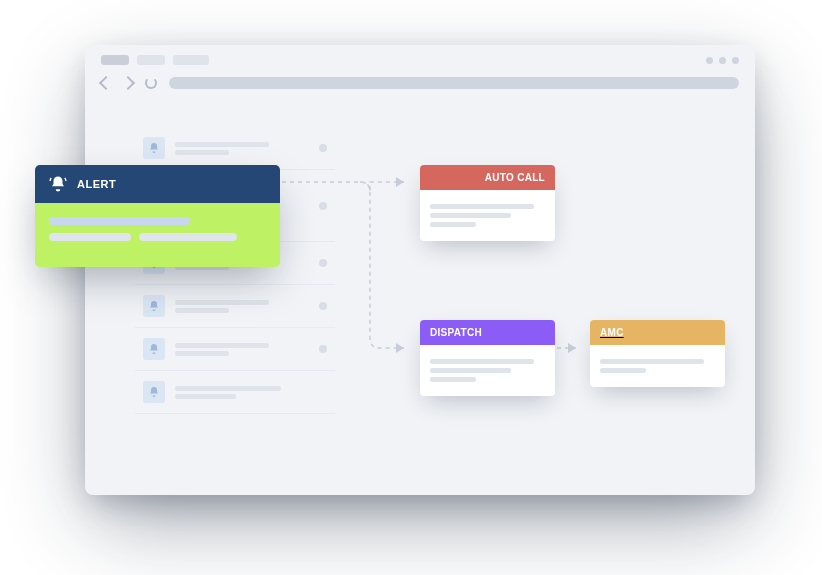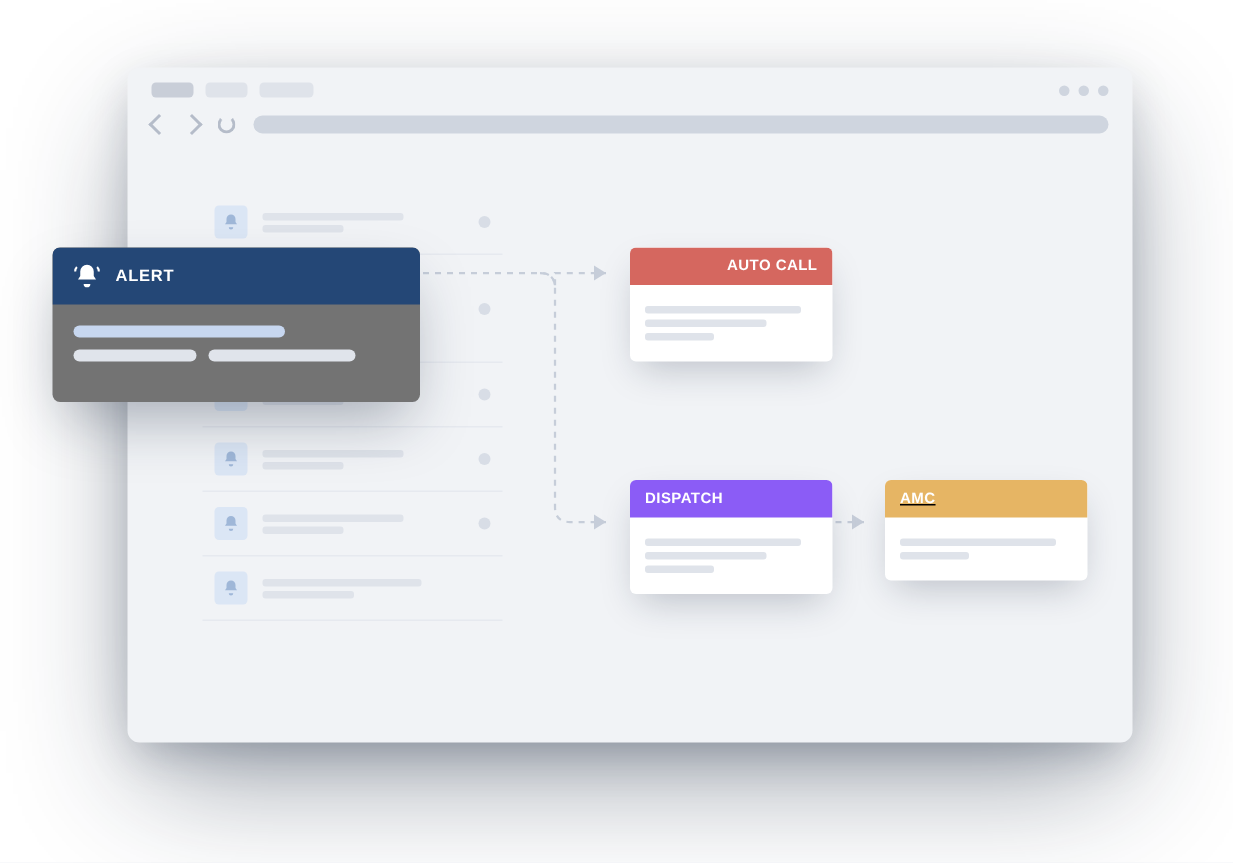--- a/index.html
+++ b/index.html
@@ -100,21 +100,21 @@
     width: 8px; height: 8px; border-radius: 50%;
     background: #d8dde6;
     flex-shrink: 0;
   }
 
   .alert-popout {
     position: absolute;
     left: 35px;
     top: 165px;
     width: 245px;
-    background: #737373;
+    background: #bef264;
     border-radius: 5px;
     box-shadow: 0 18px 40px -8px rgba(23,37,60,0.35);
     overflow: hidden;
     z-index: 20;
   }
   .alert-popout-header {
     background: #244776;
     color: #fff;
     display: flex;
     align-items: center;

